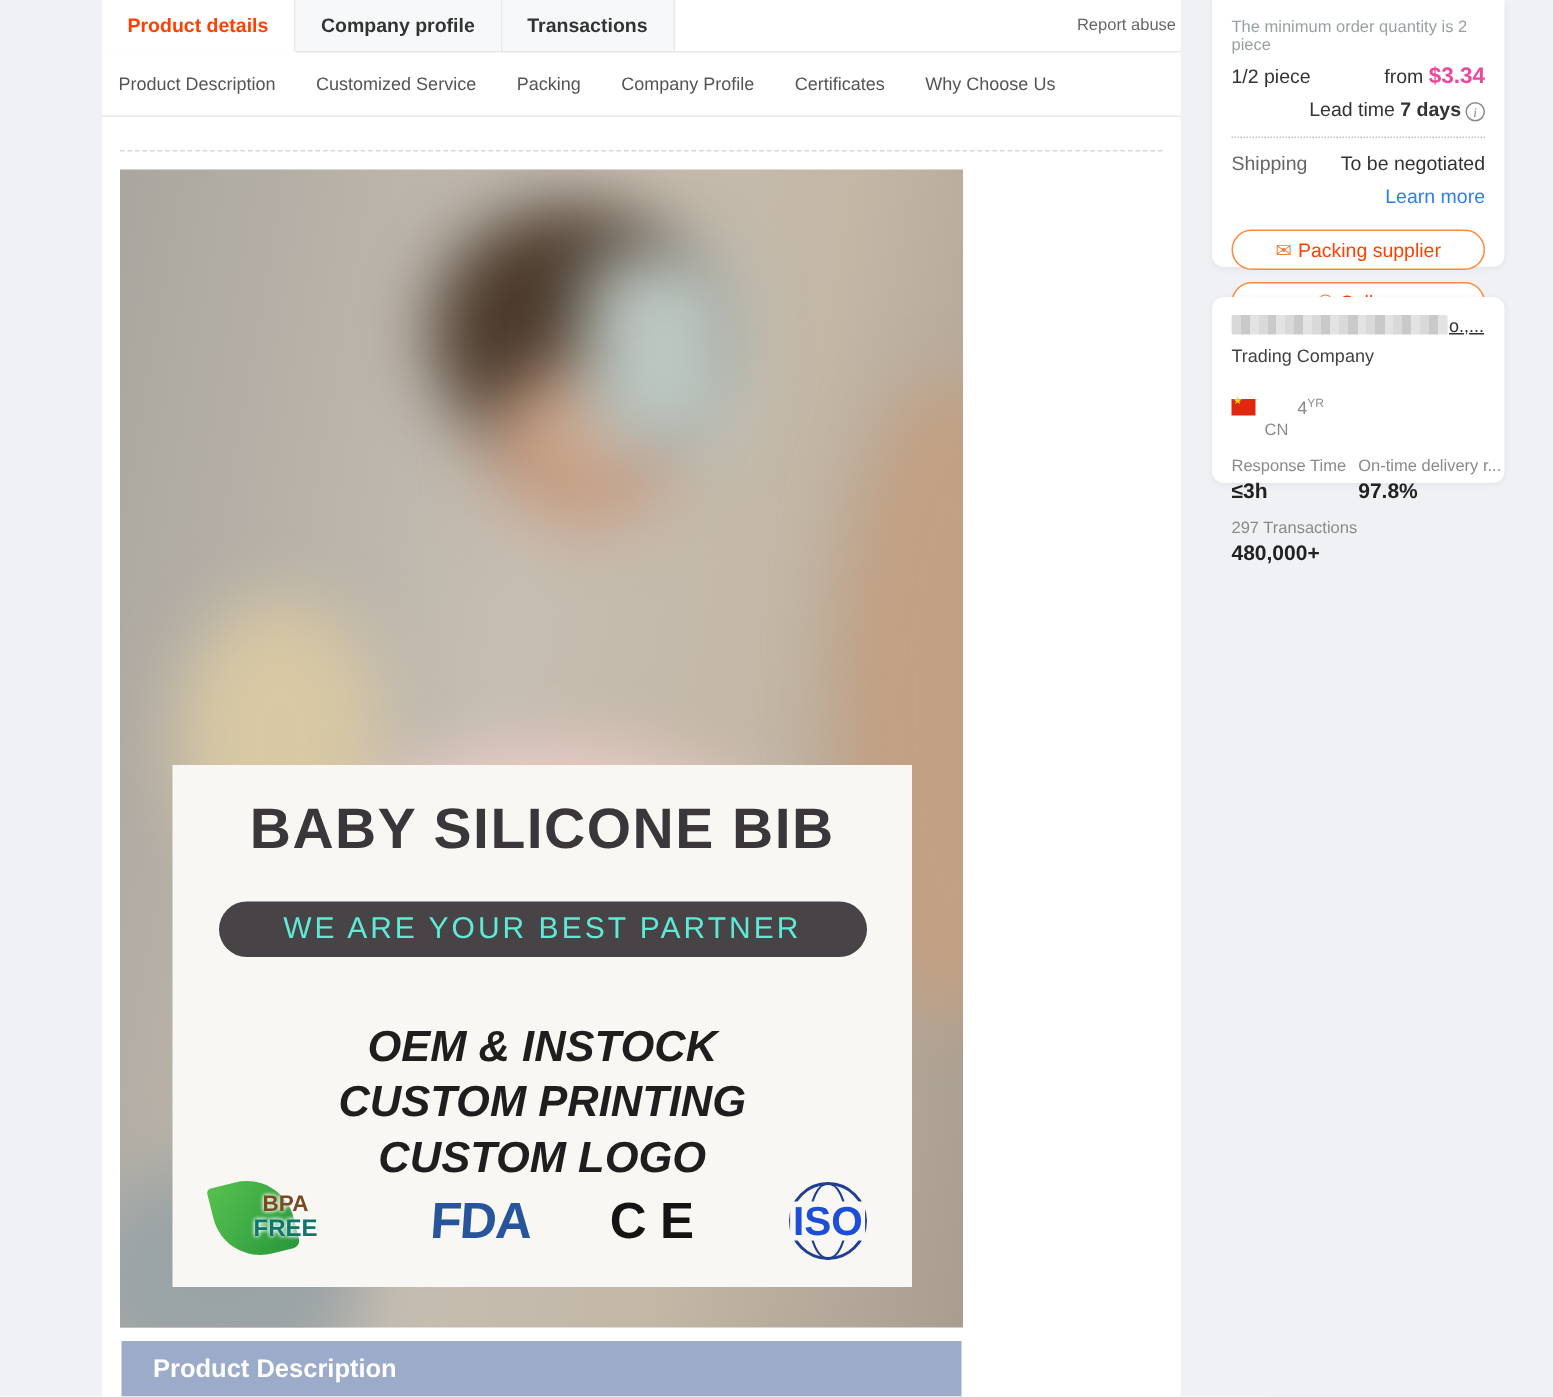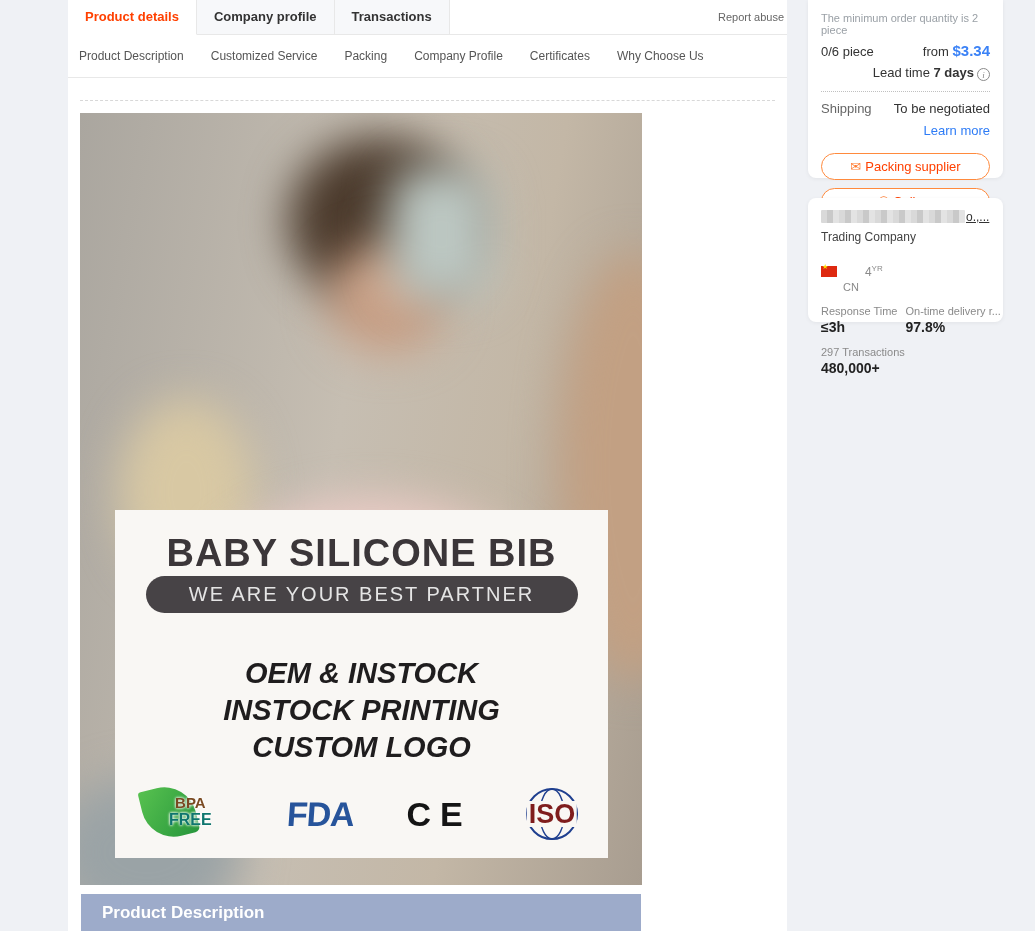--- a/index.html
+++ b/index.html
@@ -31,54 +31,54 @@
   .b-face   { left:44%; top:17%; width:120px; height:110px; background:#caa187; }
   .b-cup    { left:55%; top:7%;  width:105px; height:135px; background:#bcc7c2; border-radius:30%; }
   .b-sleeve { left:7%;  top:37%; width:135px; height:185px; background:#d8c8a3; }
   .b-bib    { left:20%; top:50%; width:360px; height:250px; background:#ecccc7; }
   .b-warm   { left:85%; top:18%; width:150px; height:430px; background:#c2a083; }
   .b-bowl   { left:-5%; top:86%; width:190px; height:150px; background:#9aa3a6; }
 
   .hero-panel { position:absolute; left:35px; top:397px; width:493px; height:348px;
                 background:#f9f7f4; z-index:5; text-align:center; }
   .hero-title { margin-top:22px; font-size:38px; font-weight:bold; color:#3b3639; letter-spacing:1px; }
-  .hero-banner { margin:1px auto 0; width:432px; height:37px; background:#474346; border-radius:19px;
-                 color:#e5e5e5; font-size:20px; letter-spacing:2px; line-height:37px; }
+  .hero-banner { margin:26px auto 0; width:432px; height:37px; background:#474346; border-radius:19px;
+                 color:#5eead4; font-size:20px; letter-spacing:2px; line-height:37px; }
   .hero-lines { margin-top:42px; font-size:29px; font-weight:bold; color:#1f1d1e; line-height:37px;font-style:italic; }
   .badges { position:absolute; left:0; right:0; bottom:16px; display:flex; align-items:center;
             justify-content:space-between; padding:0 28px; }
   .badge { position:relative; }
   .leaf { width:52px; height:52px; background:linear-gradient(135deg,#57c14f,#27963c);
           border-radius:6% 62% 10% 62%; transform:rotate(-14deg); }
   .bpa-text { position:absolute; left:26px; top:8px; line-height:17px; text-align:center;
               text-shadow:0 0 3px #fff,0 0 3px #fff; }
   .bpa-1 { font-size:15px; font-weight:bold; color:#7a4a22; display:block; }
   .bpa-2 { font-size:16px; font-weight:bold; color:#0f766e; display:block; }
   .fda { font-size:34px; font-weight:bold; color:#27549b; letter-spacing:-1px; transform:skewX(-4deg); }
   .ce { font-size:34px; font-weight:bold; color:#141414; letter-spacing:9px; }
   .iso-wrap { position:relative; width:56px; height:56px; }
   .iso-globe { position:absolute; left:0; top:0; }
   .iso-text { position:absolute; left:50%; top:50%; transform:translate(-50%,-50%);
-              font-size:27px; font-weight:bold; color:#7f1d1d; background:#f9f7f4; padding:0 2px; line-height:26px;text-align:right; }
+              font-size:27px; font-weight:bold; color:#1d4ed8; background:#f9f7f4; padding:0 2px; line-height:26px;text-align:right; }
 
   .desc-bar { margin:9px 0 0 13px; width:560px; height:37px; background:#9dabca;
               color:#fff; font-size:17px; font-weight:bold; line-height:37px; padding-left:21px; }
 
   
   .card { position:absolute; left:808px; width:195px; background:#fff; border-radius:8px;
           box-shadow:0 1px 4px rgba(0,0,0,.06); padding:12px 13px; }
   .card1 { top:0; height:178px; border-top-left-radius:0; border-top-right-radius:0; }
   .card2 { top:198px; height:124px; }
 
   .moq-note { font-size:11px; color:#9aa0a6; }
   .row { display:flex; justify-content:space-between; align-items:baseline; }
   .qty-row { margin-top:6px; }
   .qty { font-size:13px; color:#333; }
   .from { font-size:13px; color:#333; }
-  .price { font-size:15px; font-weight:bold; color:#3b82f6; }
+  .price { font-size:15px; font-weight:bold; color:#ec4899; }
   .lead-row { margin-top:5px; text-align:right; font-size:13px; color:#333; }
   .lead-val { font-weight:bold; }
   .info-icon { display:inline-block; width:13px; height:13px; border:1px solid #8a8a8a; border-radius:50%;
                font-size:9px; line-height:12px; text-align:center; color:#8a8a8a; font-style:italic;
                font-family:"Liberation Serif", serif; vertical-align:-1px; margin-left:3px; cursor:pointer; }
   .dotted { border-top:1px dotted #c0c0c0; margin:10px 0 9px; }
   .ship-label { font-size:13px; color:#666; }
   .ship-val { font-size:13px; color:#333; }
   .learn-more { margin-top:7px; text-align:right; font-size:13px; color:#2e7cf6; cursor:pointer; }
   .pill-btn { display:block; margin:8px auto 0; width:169px; height:27px; border:1.5px solid #ff8a3d;
@@ -137,21 +137,21 @@
       <div class="blob b-cup"></div>
       <div class="blob b-sleeve"></div>
       <div class="blob b-bib"></div>
       <div class="blob b-bowl"></div>
 
       <div class="hero-panel">
         <div class="hero-title">BABY SILICONE BIB</div>
         <div class="hero-banner">WE ARE YOUR BEST PARTNER</div>
         <div class="hero-lines">
           <div>OEM &amp; INSTOCK</div>
-          <div>INSTOCK PRINTING</div>
+          <div>CUSTOM PRINTING</div>
           <div>CUSTOM LOGO</div>
         </div>
 
         <div class="badges">
           <div class="badge" style="width:92px;height:56px;">
             <div class="leaf"></div>
             <div class="bpa-text">
               <span class="bpa-1">BPA</span>
               <span class="bpa-2">FREE</span>
             </div>
@@ -170,21 +170,21 @@
         </div>
       </div>
     </div>
 
     <div class="desc-bar">Product Description</div>
   </div>
 
   <div class="card card1">
     <div class="moq-note">The minimum order quantity is 2 piece</div>
     <div class="row qty-row">
-      <span class="qty">0/6 piece</span>
+      <span class="qty">1/2 piece</span>
       <span>
         <span class="from">from </span><span class="price">$3.34</span>
       </span>
     </div>
     <div class="lead-row">
       <span>Lead time </span><span class="lead-val">7 days</span><span class="info-icon">i</span>
     </div>
     <div class="dotted"></div>
     <div class="row">
       <span class="ship-label">Shipping</span>

